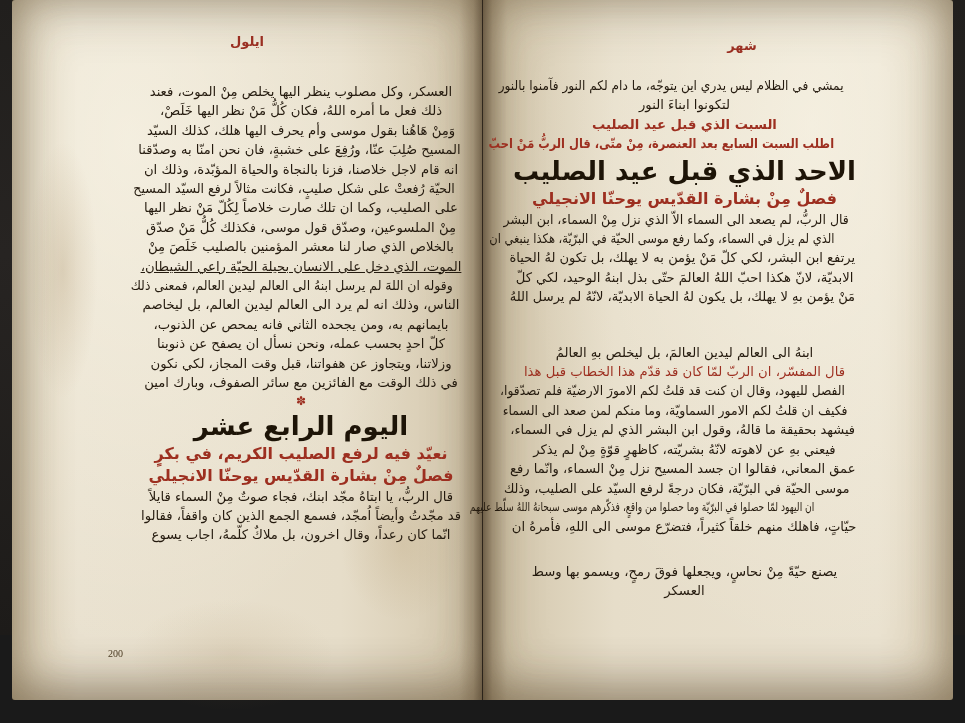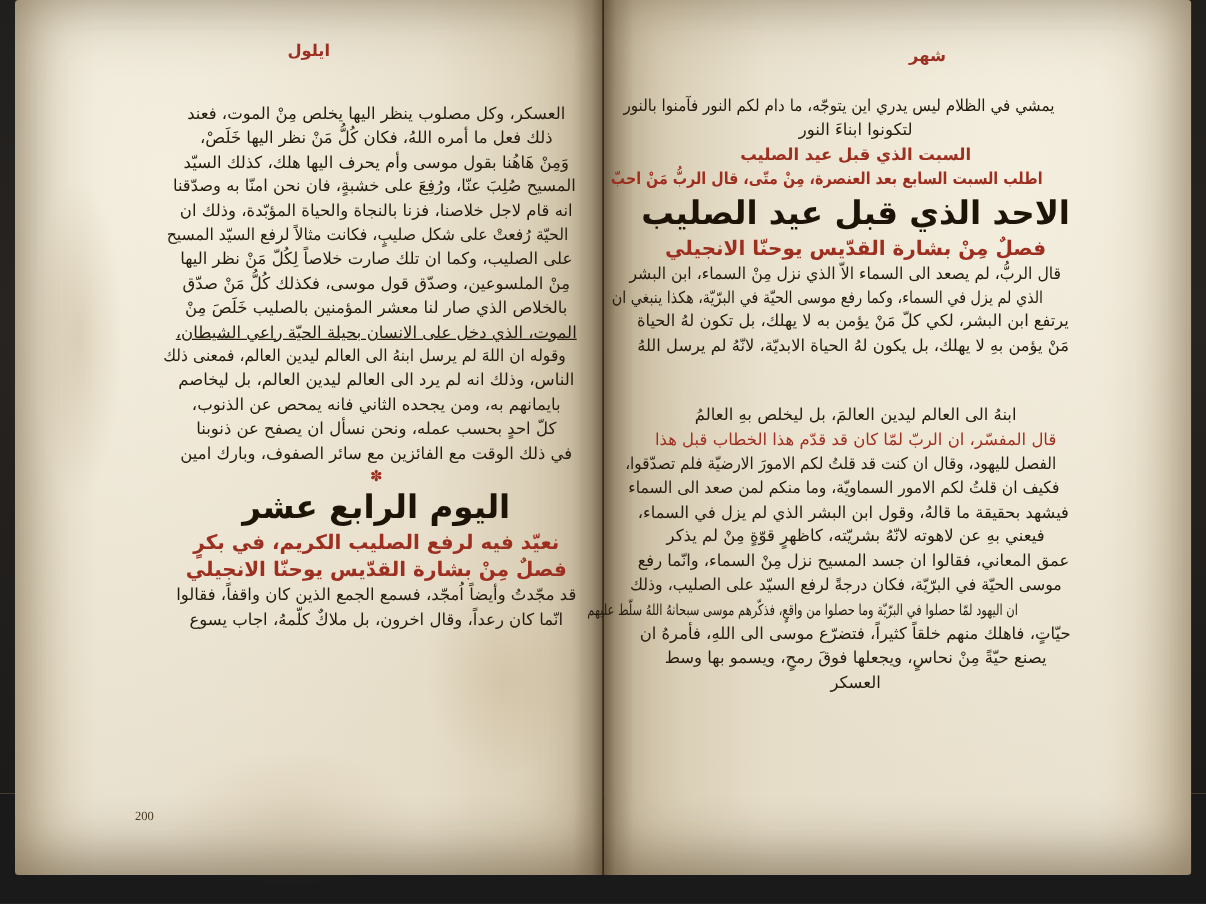--- a/index.html
+++ b/index.html
@@ -198,57 +198,60 @@
       <span class="line" style="display: block; transform: scaleX(1);">انه قام لاجل خلاصنا، فزنا بالنجاة والحياة المؤبّدة، وذلك ان</span>
       <span class="line" style="display: block; transform: scaleX(0.955);">الحيّة رُفعتْ على شكل صليبٍ، فكانت مثالاً لرفع السيّد المسيح</span>
       <span class="line" style="display: block; transform: scaleX(1);">على الصليب، وكما ان تلك صارت خلاصاً لِكُلّ مَنْ نظر اليها</span>
       <span class="line" style="display: block; transform: scaleX(1);">مِنْ الملسوعين، وصدّق قول موسى، فكذلك كُلُّ مَنْ صدّق</span>
       <span class="line" style="display: block; transform: scaleX(1);">بالخلاص الذي صار لنا معشر المؤمنين بالصليب خَلَصَ مِنْ</span>
       <span class="line" style="display: block; transform: scaleX(1); text-decoration: underline;">الموت، الذي دخل على الانسان بحيلة الحيّة راعي الشيطان،</span>
       <span class="line" style="display: block; transform: scaleX(0.942);">وقوله ان اللهَ لم يرسل ابنهُ الى العالم ليدين العالم، فمعنى ذلك</span>
       <span class="line" style="display: block; transform: scaleX(1);">الناس، وذلك انه لم يرد الى العالم ليدين العالم، بل ليخاصم</span>
       <span class="line" style="display: block; transform: scaleX(1);">بايمانهم به، ومن يجحده الثاني فانه يمحص عن الذنوب،</span>
       <span class="line" style="display: block; transform: scaleX(1);">كلّ احدٍ بحسب عمله، ونحن نسأل ان يصفح عن ذنوبنا</span>
+      <span class="line" style="display: block; transform: scaleX(1);">وزلاتنا، ويتجاوز عن هفواتنا، قبل وقت المجاز، لكي نكون</span>
       <span class="line" style="display: block; transform: scaleX(1);">في ذلك الوقت مع الفائزين مع سائر الصفوف، وبارك امين</span>
 
       <div class="divider-ornament">✽</div>
 
       <span class="line big" style="display: block; transform: scaleX(1);">اليوم الرابع عشر</span>
       <span class="line medred" style="display: block; transform: scaleX(1);">نعيّد فيه لرفع الصليب الكريم، في بكرٍ</span>
       <span class="line medred" style="display: block; transform: scaleX(1);">فصلٌ مِنْ بشارة القدّيس يوحنّا الانجيلي</span>
 
+      <span class="line" style="display: block; transform: scaleX(1);">قال الربُّ، يا ابتاهُ مجّد ابنك، فجاء صوتٌ مِنْ السماء قايلاً</span>
       <span class="line" style="display: block; transform: scaleX(1);">قد مجّدتُ وأيضاً اُمجّد، فسمع الجمع الذين كان واقفاً، فقالوا</span>
       <span class="line" style="display: block; transform: scaleX(1);">انّما كان رعداً، وقال اخرون، بل ملاكٌ كلّمهُ، اجاب يسوع</span>
     </div>
 
     <div class="text-col" id="right-text">
       <span class="line" style="display: block; transform: scaleX(0.922);">يمشي في الظلام ليس يدري اين يتوجّه، ما دام لكم النور فآمنوا بالنور</span>
       <span class="line" style="display: block; transform: scaleX(1);">لتكونوا ابناءَ النور</span>
 
       <span class="line rubric" style="display: block; transform: scaleX(1);">السبت الذي قبل عيد الصليب</span>
       <span class="line rubric" style="display: block; transform: scaleX(0.867);">اطلب السبت السابع بعد العنصرة، مِنْ متّى، قال الربُّ مَنْ احبّ</span>
 
       <span class="line big" style="display: block; transform: scaleX(1);">الاحد الذي قبل عيد الصليب</span>
       <span class="line medred" style="display: block; transform: scaleX(1);">فصلٌ مِنْ بشارة القدّيس يوحنّا الانجيلي</span>
 
       <span class="line" style="display: block; transform: scaleX(0.953);">قال الربُّ، لم يصعد الى السماء الاّ الذي نزل مِنْ السماء، ابن البشر</span>
       <span class="line" style="display: block; transform: scaleX(0.869);">الذي لم يزل في السماء، وكما رفع موسى الحيّة في البرّيّة، هكذا ينبغي ان</span>
       <span class="line" style="display: block; transform: scaleX(0.989);">يرتفع ابن البشر، لكي كلّ مَنْ يؤمن به لا يهلك، بل تكون لهُ الحياة</span>
+      <span class="line" style="display: block; transform: scaleX(1);">الابديّة، لانّ هكذا احبّ اللهُ العالمَ حتّى بذل ابنهُ الوحيد، لكي كلّ</span>
       <span class="line" style="display: block; transform: scaleX(0.989);">مَنْ يؤمن بهِ لا يهلك، بل يكون لهُ الحياة الابديّة، لانّهُ لم يرسل اللهُ</span>
       <span class="line" style="display: block; transform: scaleX(1); margin-top: 36px;">ابنهُ الى العالم ليدين العالمَ، بل ليخلص بهِ العالمُ</span>
 
       <span class="line red" style="display: block; transform: scaleX(1);">قال المفسّر، ان الربّ لمّا كان قد قدّم هذا الخطاب قبل هذا</span>
       <span class="line" style="display: block; transform: scaleX(0.93);">الفصل لليهود، وقال ان كنت قد قلتُ لكم الامورَ الارضيّة فلم تصدّقوا،</span>
       <span class="line" style="display: block; transform: scaleX(0.945);">فكيف ان قلتُ لكم الامور السماويّة، وما منكم لمن صعد الى السماء</span>
       <span class="line" style="display: block; transform: scaleX(0.989);">فيشهد بحقيقة ما قالهُ، وقول ابن البشر الذي لم يزل في السماء،</span>
       <span class="line" style="display: block; transform: scaleX(1);">فيعني بهِ عن لاهوته لانّهُ بشريّته، كاظهرٍ قوّةٍ مِنْ لم يذكر</span>
       <span class="line" style="display: block; transform: scaleX(0.991);">عمق المعاني، فقالوا ان جسد المسيح نزل مِنْ السماء، وانّما رفع</span>
       <span class="line" style="display: block; transform: scaleX(0.956);">موسى الحيّة في البرّيّة، فكان درجةً لرفع السيّد على الصليب، وذلك</span>
       <span class="line" style="font-size: 12.2px; display: block; transform: scaleX(0.753);">ان اليهود لمّا حصلوا في البرّيّة وما حصلوا من واقعٍ، فذكّرهم موسى سبحانهُ اللهُ سلّط عليهم</span>
       <span class="line" style="display: block; transform: scaleX(0.997);">حيّاتٍ، فاهلك منهم خلقاً كثيراً، فتضرّع موسى الى اللهِ، فأمرهُ ان</span>
-      <span class="line" style="display: block; transform: scaleX(1);">يصنع حيّةً مِنْ نحاسٍ، ويجعلها فوقَ رمحٍ، ويسمو بها وسط</span>
+      <span class="line" style="display: block; transform: scaleX(1); margin-top: 25px;">يصنع حيّةً مِنْ نحاسٍ، ويجعلها فوقَ رمحٍ، ويسمو بها وسط</span>
       <span class="line" style="display: block; transform: scaleX(1);">العسكر</span>
     </div>
 
     <div class="folio">200</div>
 
   </div>
 </div>
 
 </body></html>

